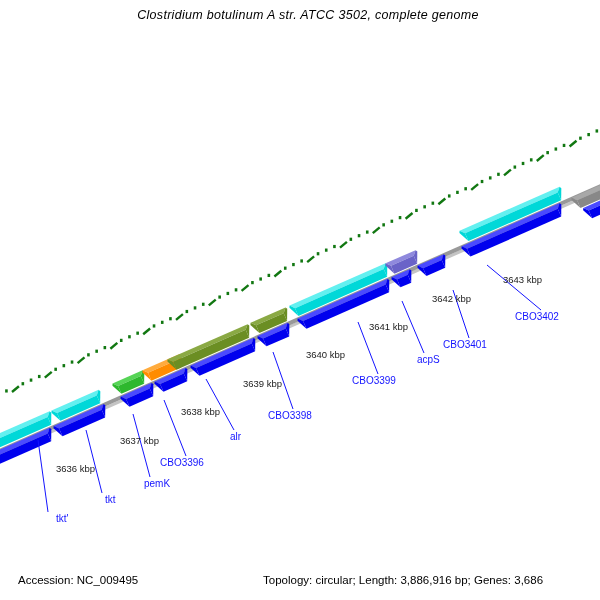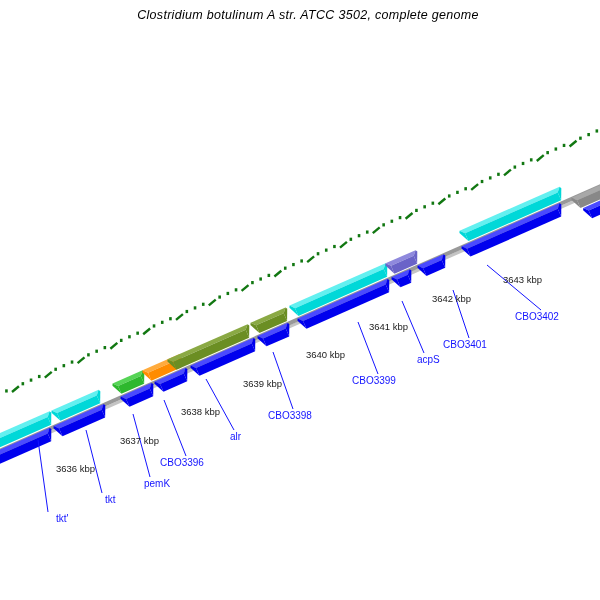--- a/index.html
+++ b/index.html
@@ -328,14 +328,18 @@
         <text x="160" y="466" class="lbl lbl-gene">CBO3396</text>
         <text x="230" y="440" class="lbl lbl-gene">alr</text>
         <text x="268" y="419" class="lbl lbl-gene">CBO3398</text>
         <text x="352" y="384" class="lbl lbl-gene">CBO3399</text>
         <text x="417" y="363" class="lbl lbl-gene">acpS</text>
         <text x="443" y="348" class="lbl lbl-gene">CBO3401</text>
         <text x="515" y="320" class="lbl lbl-gene">CBO3402</text>
       </g>
   </svg>
 
+  <div id="footer">
+    <div id="accession">Accession: NC_009495</div>
+    <div id="genome-stats">Topology: circular; Length: 3,886,916 bp; Genes: 3,686</div>
+  </div>
 
 </div>
 
 </body></html>

